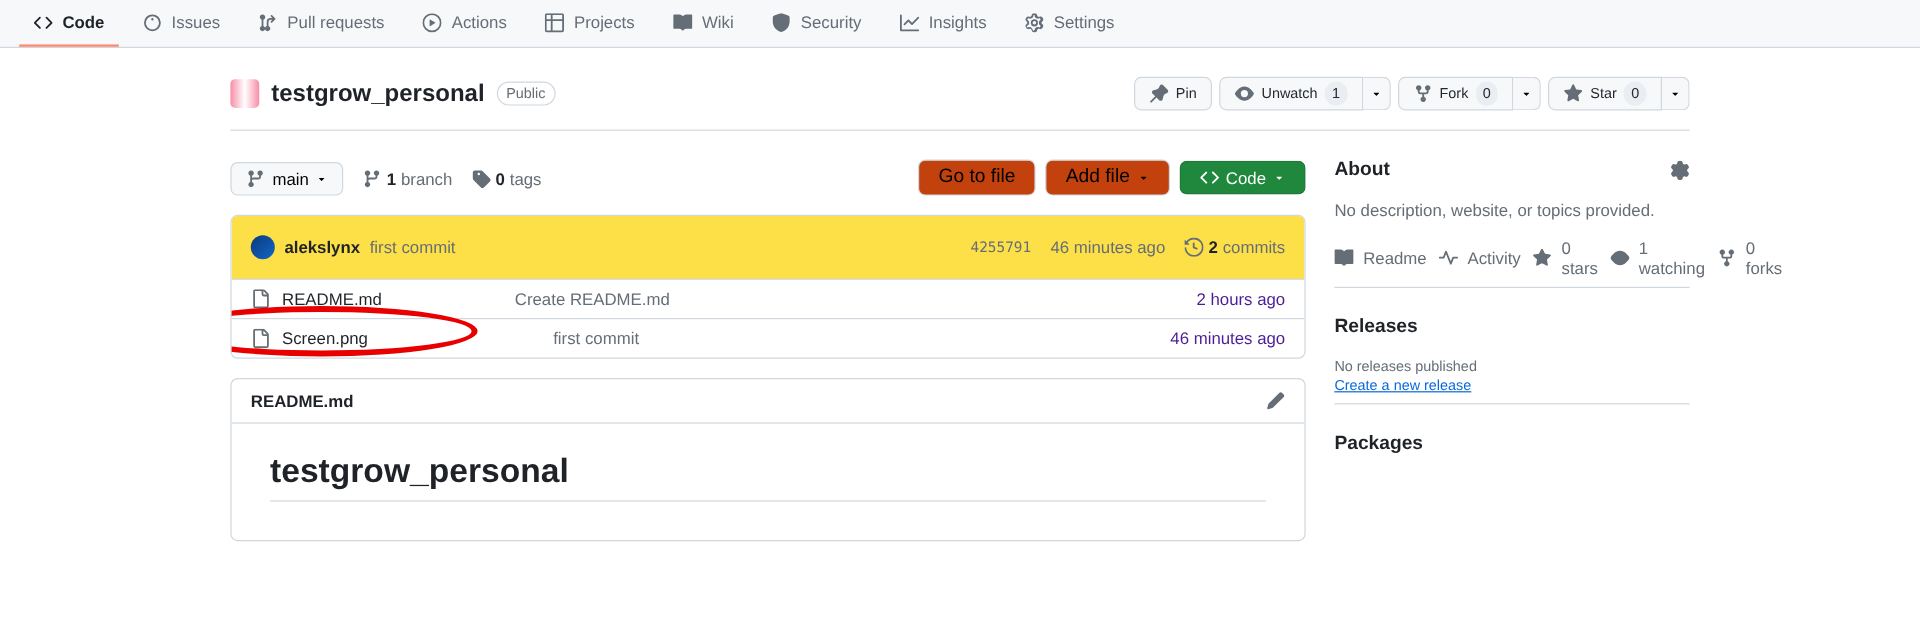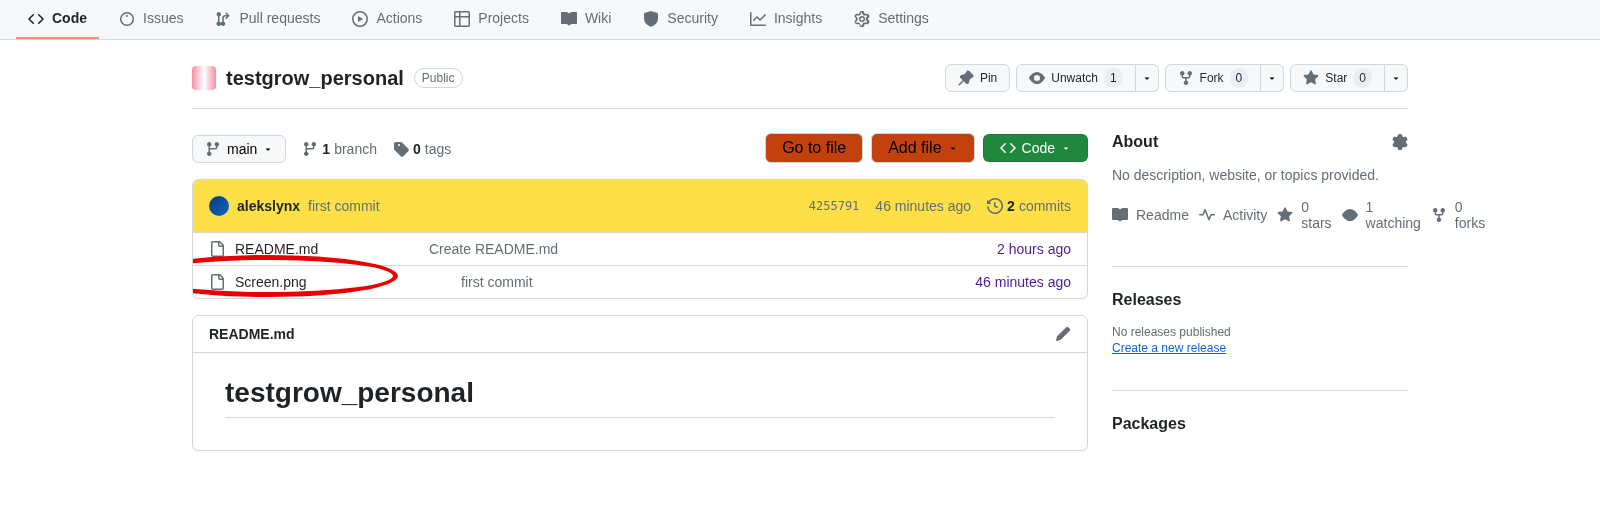--- a/index.html
+++ b/index.html
@@ -63,21 +63,21 @@
 .filerow .ftime { color: #4c1d95; }
 
 .readmebox { border: 1px solid #d0d7de; border-radius: 6px; }
 .readmebox-head { display: flex; justify-content: space-between; align-items: center; padding: 10px 16px; border-bottom: 1px solid #d0d7de; }
 .readmebox-head b { font-size: 14px; }
 .readmebox-body { padding: 24px 32px 32px; }
 .readmebox-body h1 { font-size: 2em; border-bottom: 1px solid #d0d7de; padding-bottom: 0.3em; }
 
 
 .side h2 { font-size: 16px; font-weight: 600; margin-bottom: 16px; display: flex; justify-content: space-between; align-items: center; }
-.side-section { border-bottom: 1px solid #d0d7de; padding-bottom: 35px; margin-bottom: 24px; }
+.side-section { border-bottom: 1px solid #d0d7de; padding-bottom: 8px; margin-bottom: 24px; }
 .side-section:last-child { border-bottom: 0; }
 .side-desc { color: #656d76; margin-bottom: 16px; }
 .side-list { list-style: none; display: flex; flex-direction: row; gap: 10px; }
 .side-list li { display: flex; align-items: center; gap: 8px; color: #656d76; font-size: 14px; }
 .side-list li svg { fill: #656d76; flex-shrink: 0; }
 .side-small { color: #656d76; font-size: 12px; }
 .create-release { font-size: 12px; text-decoration: underline; }
 
 .annot { position: absolute; border: 5px solid #e80000; border-radius: 50%; pointer-events: none; }
 

